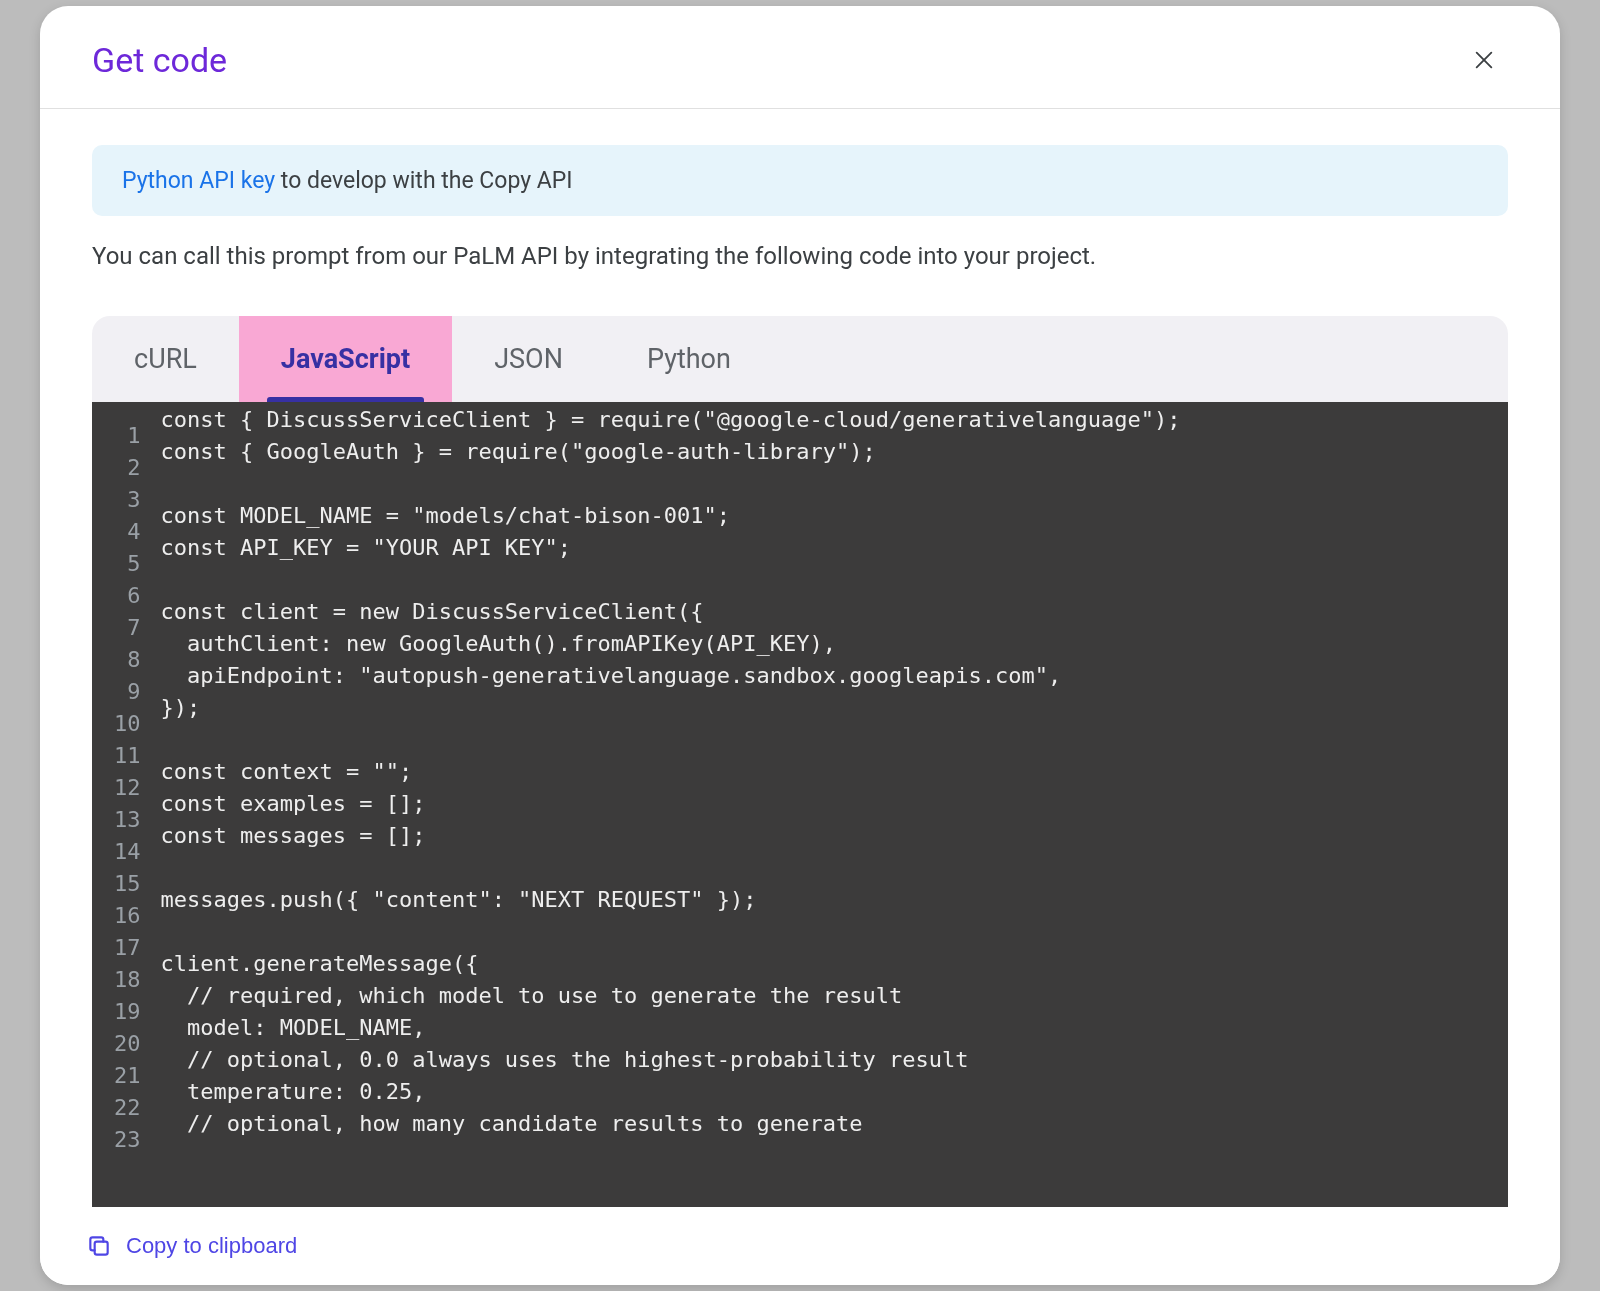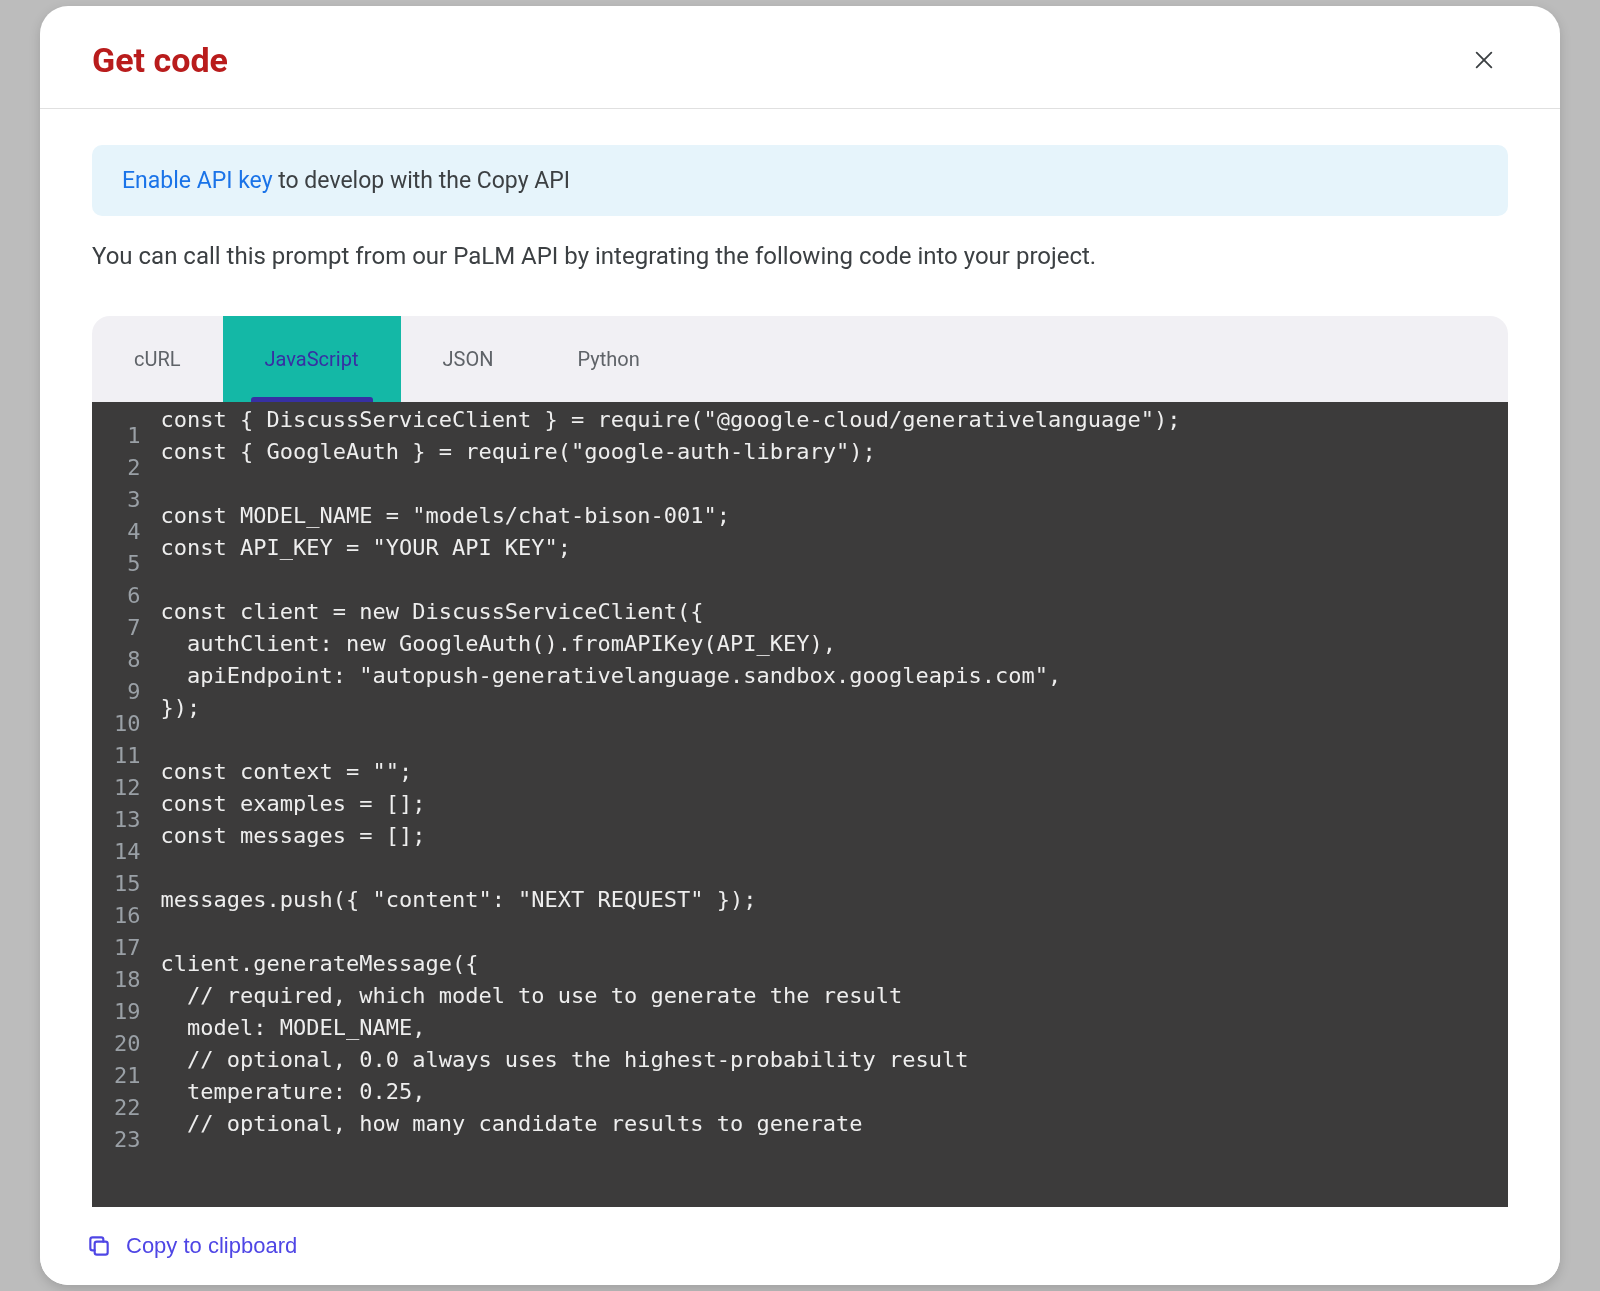--- a/index.html
+++ b/index.html
@@ -22,22 +22,22 @@
   }
   .modal-header {
     display: flex;
     align-items: center;
     justify-content: space-between;
     padding: 34px 56px 28px 52px;
     border-bottom: 1px solid #e0e0e0;
   }
   .modal-title {
     font-size: 34px;
-    font-weight: 700;
-    color: #b91c1c;
+    font-weight: 400;
+    color: #6d28d9;
   }
   .close-btn {
     width: 40px; height: 40px;
     display:flex; align-items:center; justify-content:center;
     background:none; border:none; cursor:pointer;
     color:#3c4043;
   }
   .close-btn svg { width: 22px; height: 22px; stroke: currentColor; }
 
   .modal-body {
@@ -78,29 +78,29 @@
   }
   .tabs {
     display:flex;
     height: 86px;
     align-items:stretch;
   }
   .tab {
     padding: 0 42px;
     display:flex;
     align-items:center;
-    font-size: 20px;
+    font-size: 27px;
     color: #5f6368;
     cursor:pointer;
     position:relative;
   }
   .tab.active {
-    background: #14b8a6;
+    background: #f9a8d4;
     color: #3730a3;
-    font-weight: 400;
+    font-weight: 700;
   }
   .tab.active::after {
     content:"";
     position:absolute;
     left: 28px; right: 28px; bottom: 0;
     height: 5px;
     background: #3730a3;
     border-radius: 3px 3px 0 0;
   }
 
@@ -157,21 +157,21 @@
       <svg viewBox="0 0 24 24" stroke-width="2" stroke-linecap="round">
         <line x1="4" y1="4" x2="20" y2="20"></line>
         <line x1="20" y1="4" x2="4" y2="20"></line>
       </svg>
     </button>
   </div>
 
   <div class="modal-body">
 
     <div class="banner">
-      <a href="#">Enable API key</a><span> to develop with the Copy API</span>
+      <a href="#">Python API key</a><span> to develop with the Copy API</span>
     </div>
 
     <div class="desc">You can call this prompt from our PaLM API by integrating the following code into your project.</div>
 
     <div class="code-card">
       <div class="tabs">
         <div class="tab">cURL</div>
         <div class="tab active">JavaScript</div>
         <div class="tab">JSON</div>
         <div class="tab">Python</div>

